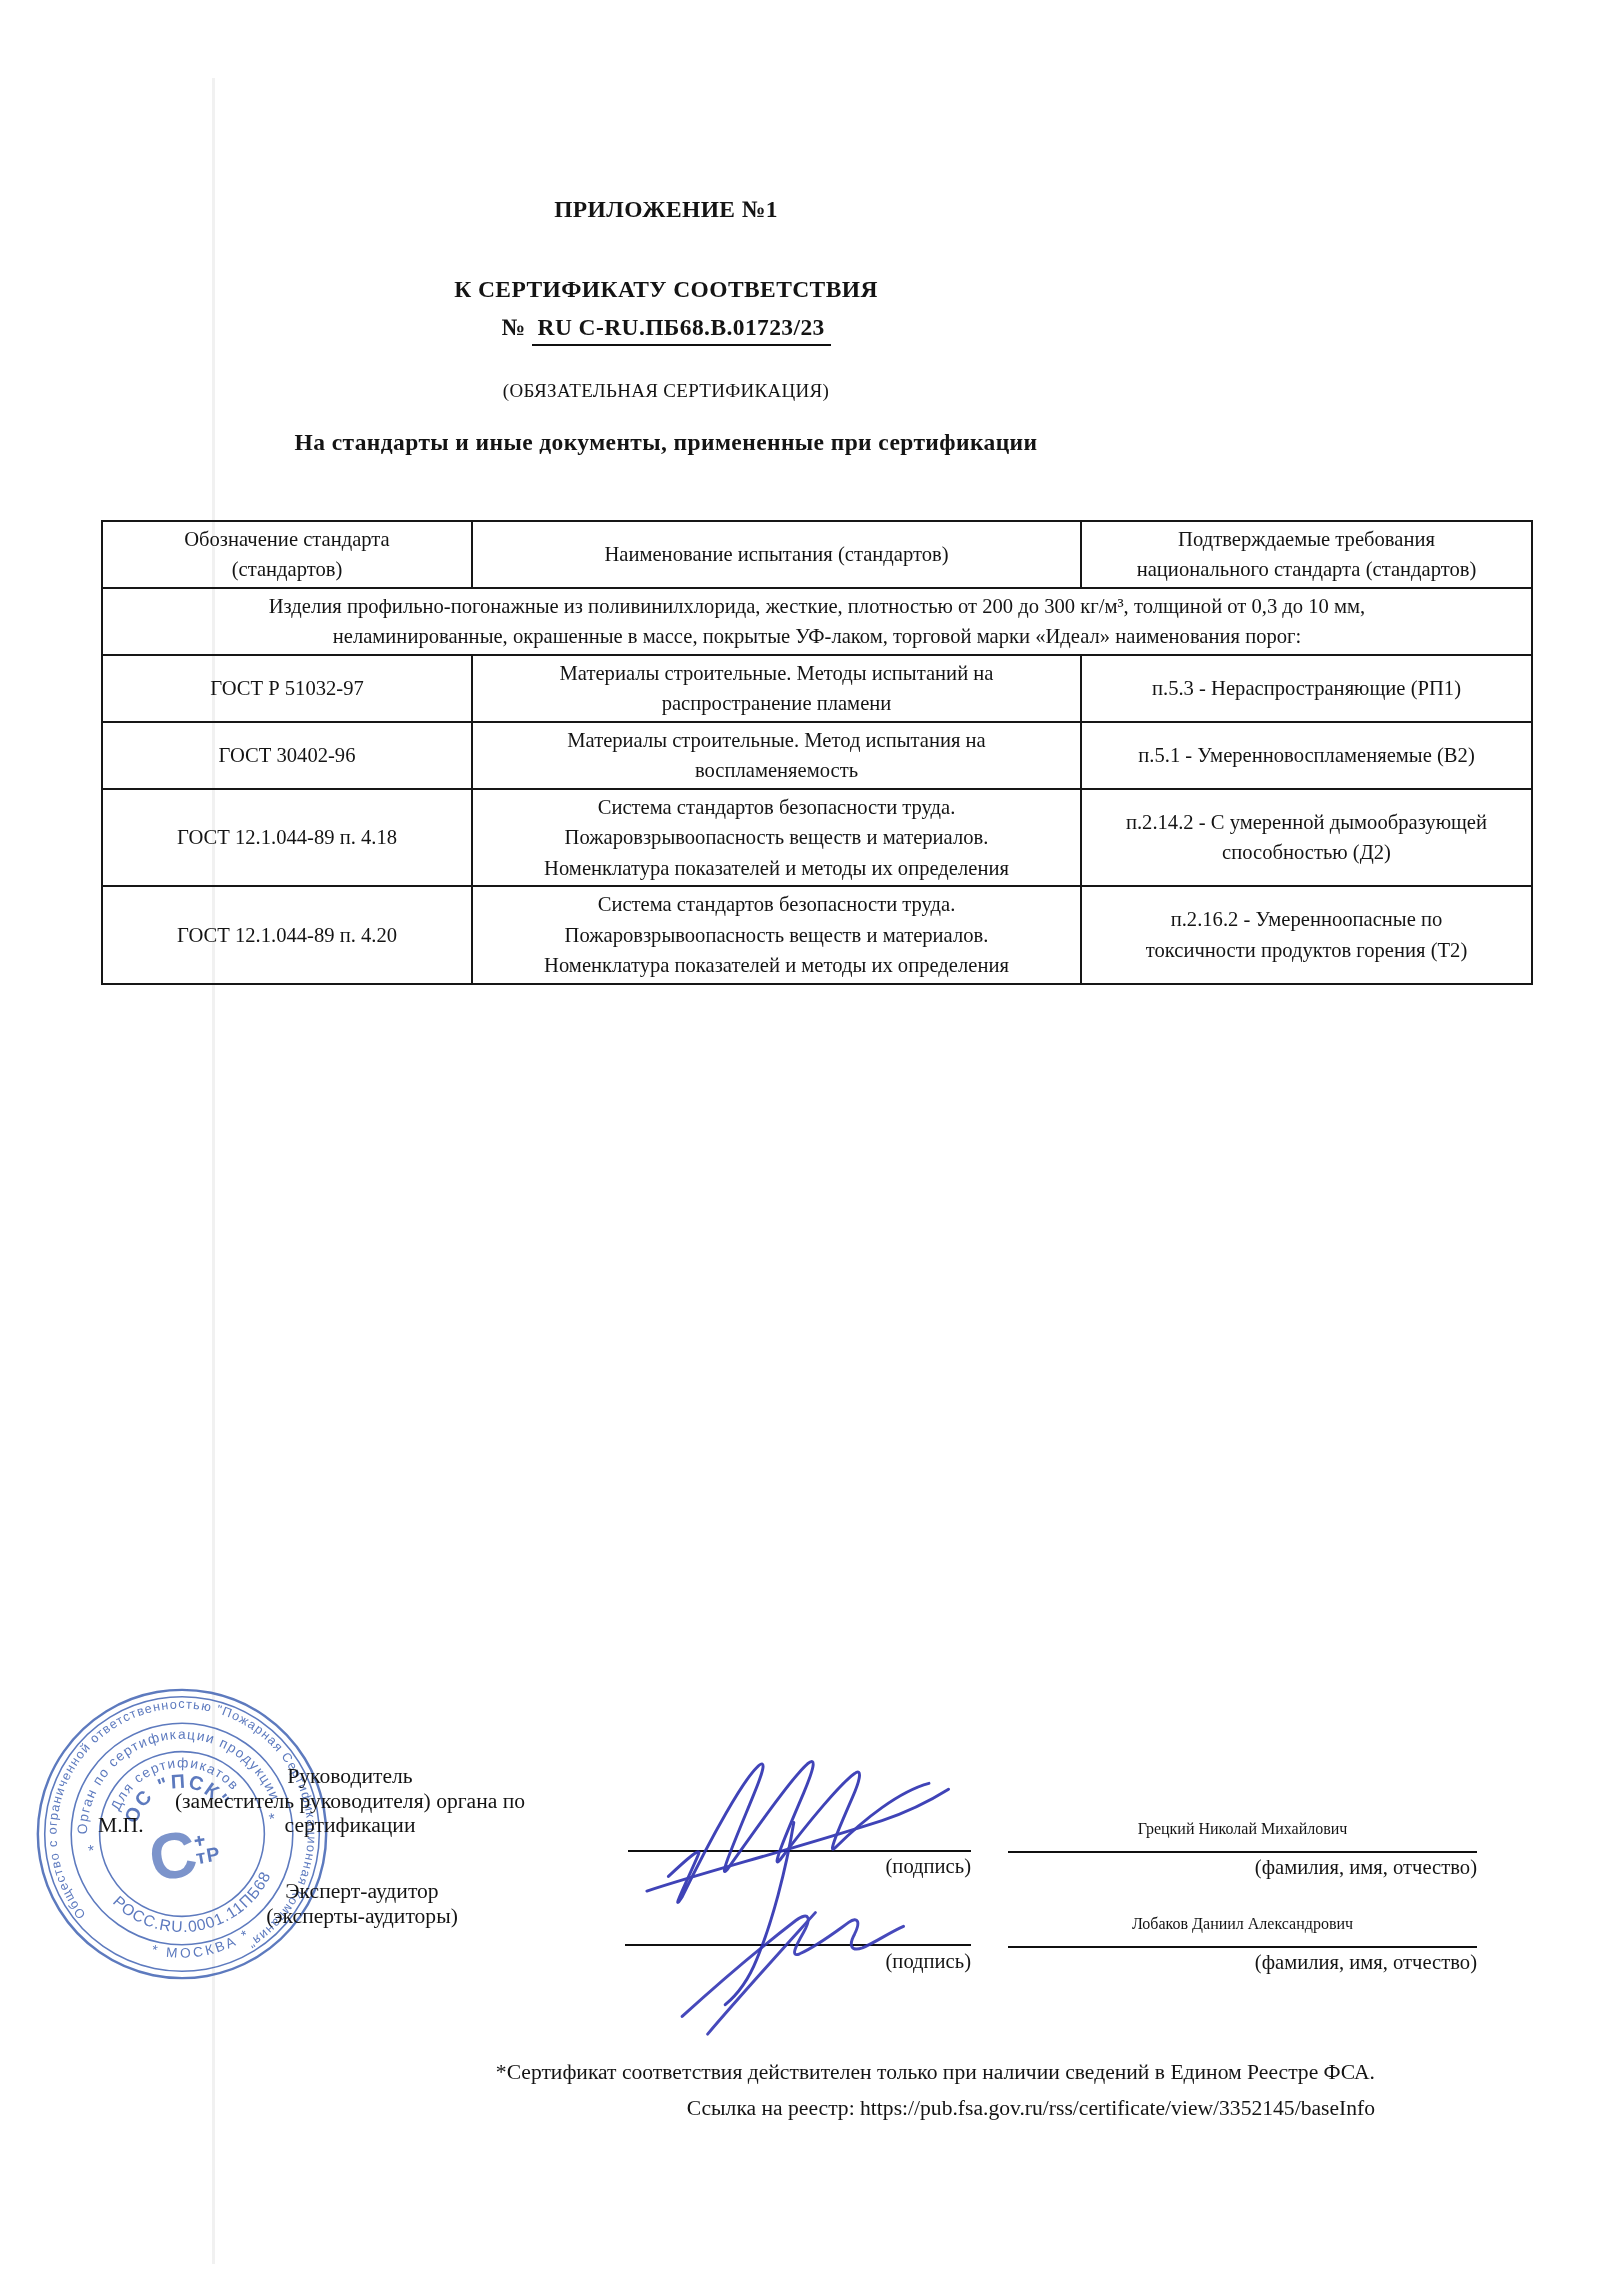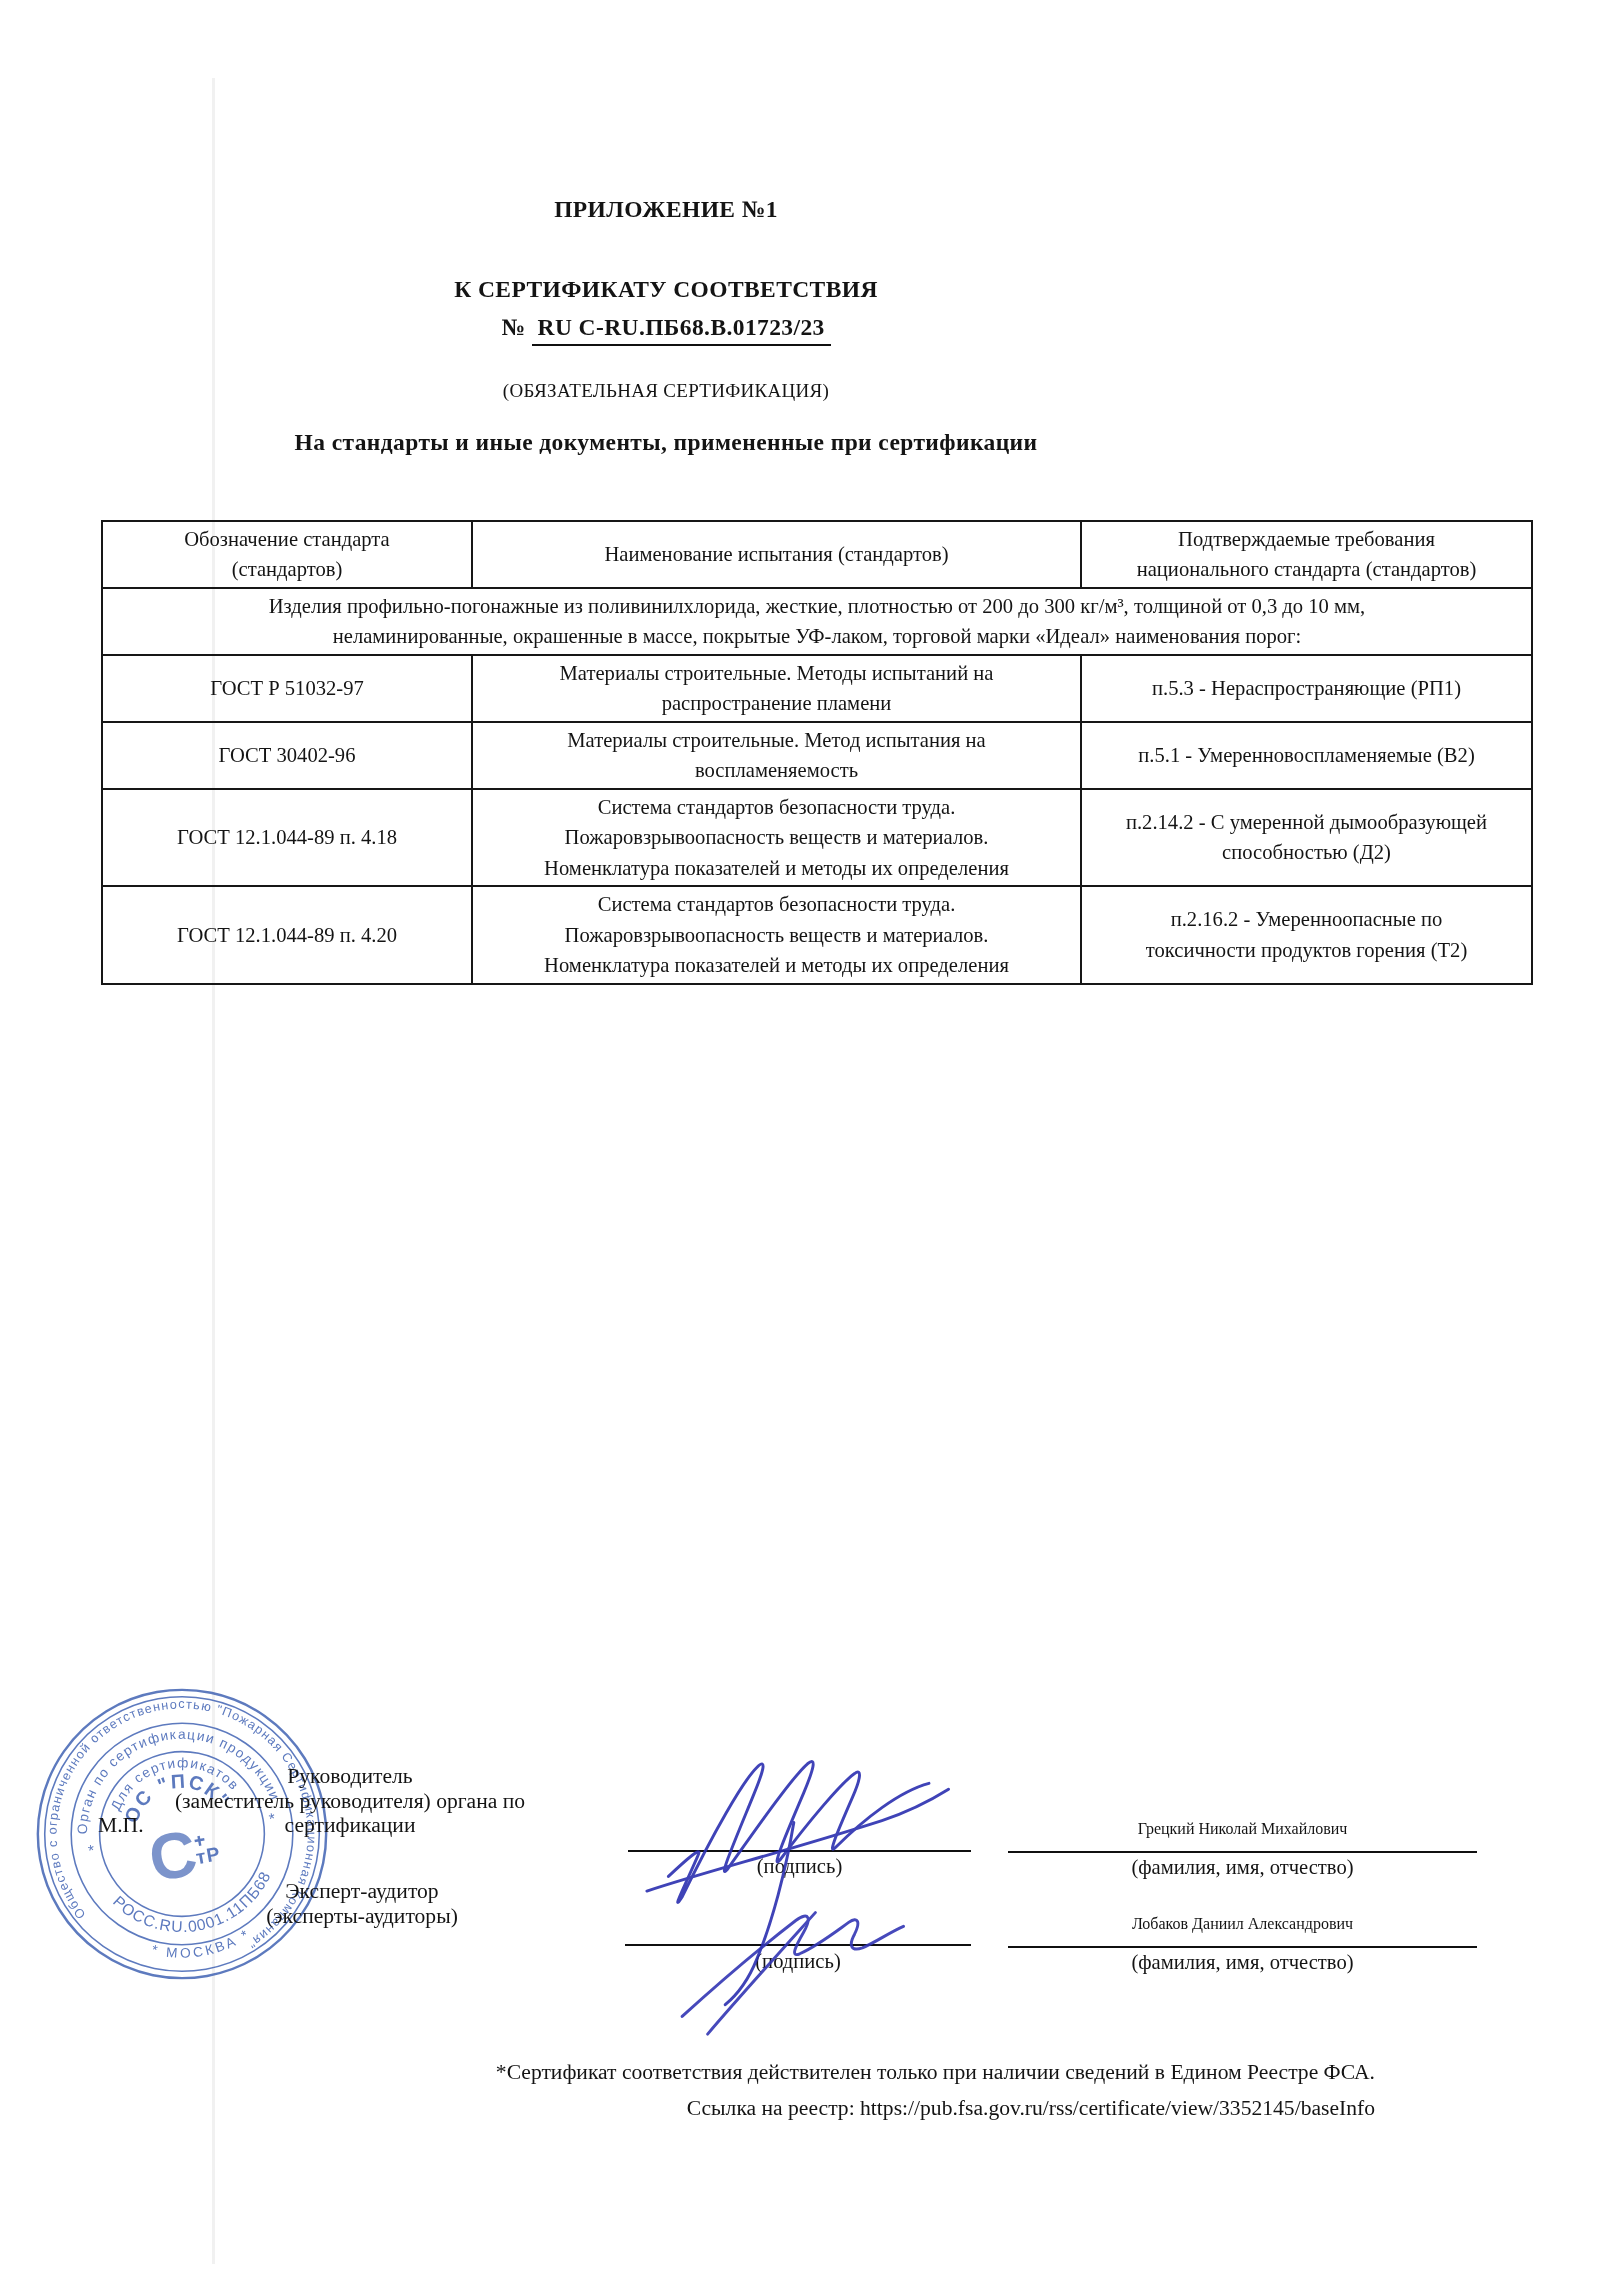--- a/index.html
+++ b/index.html
@@ -20,21 +20,21 @@
   }
   table.stds th, table.stds td{
     border:2px solid #161616;text-align:center;vertical-align:middle;
     font-size:20.6px;line-height:1.48;font-weight:normal;white-space:pre-line;
     padding:2px 7.8px;
   }
   table.stds{border:2.9px solid #161616;}
 
   .abs{position:absolute;}
   .sign-label{font-size:21.6px;line-height:24.5px;text-align:center;white-space:pre-line;}
-  .caption{font-size:20.6px;text-align:center;}
+  .caption{font-size:20.6px;text-align:right;}
   .sig-line{position:absolute;height:2px;background:#101010;}
   .name-text{font-size:16px;text-align:center;}
   .footer-text{font-size:21.6px;line-height:36px;}
 </style>
 </head>
 <body>
 
 <div class="page">
   <div class="scan-line"></div>
 

